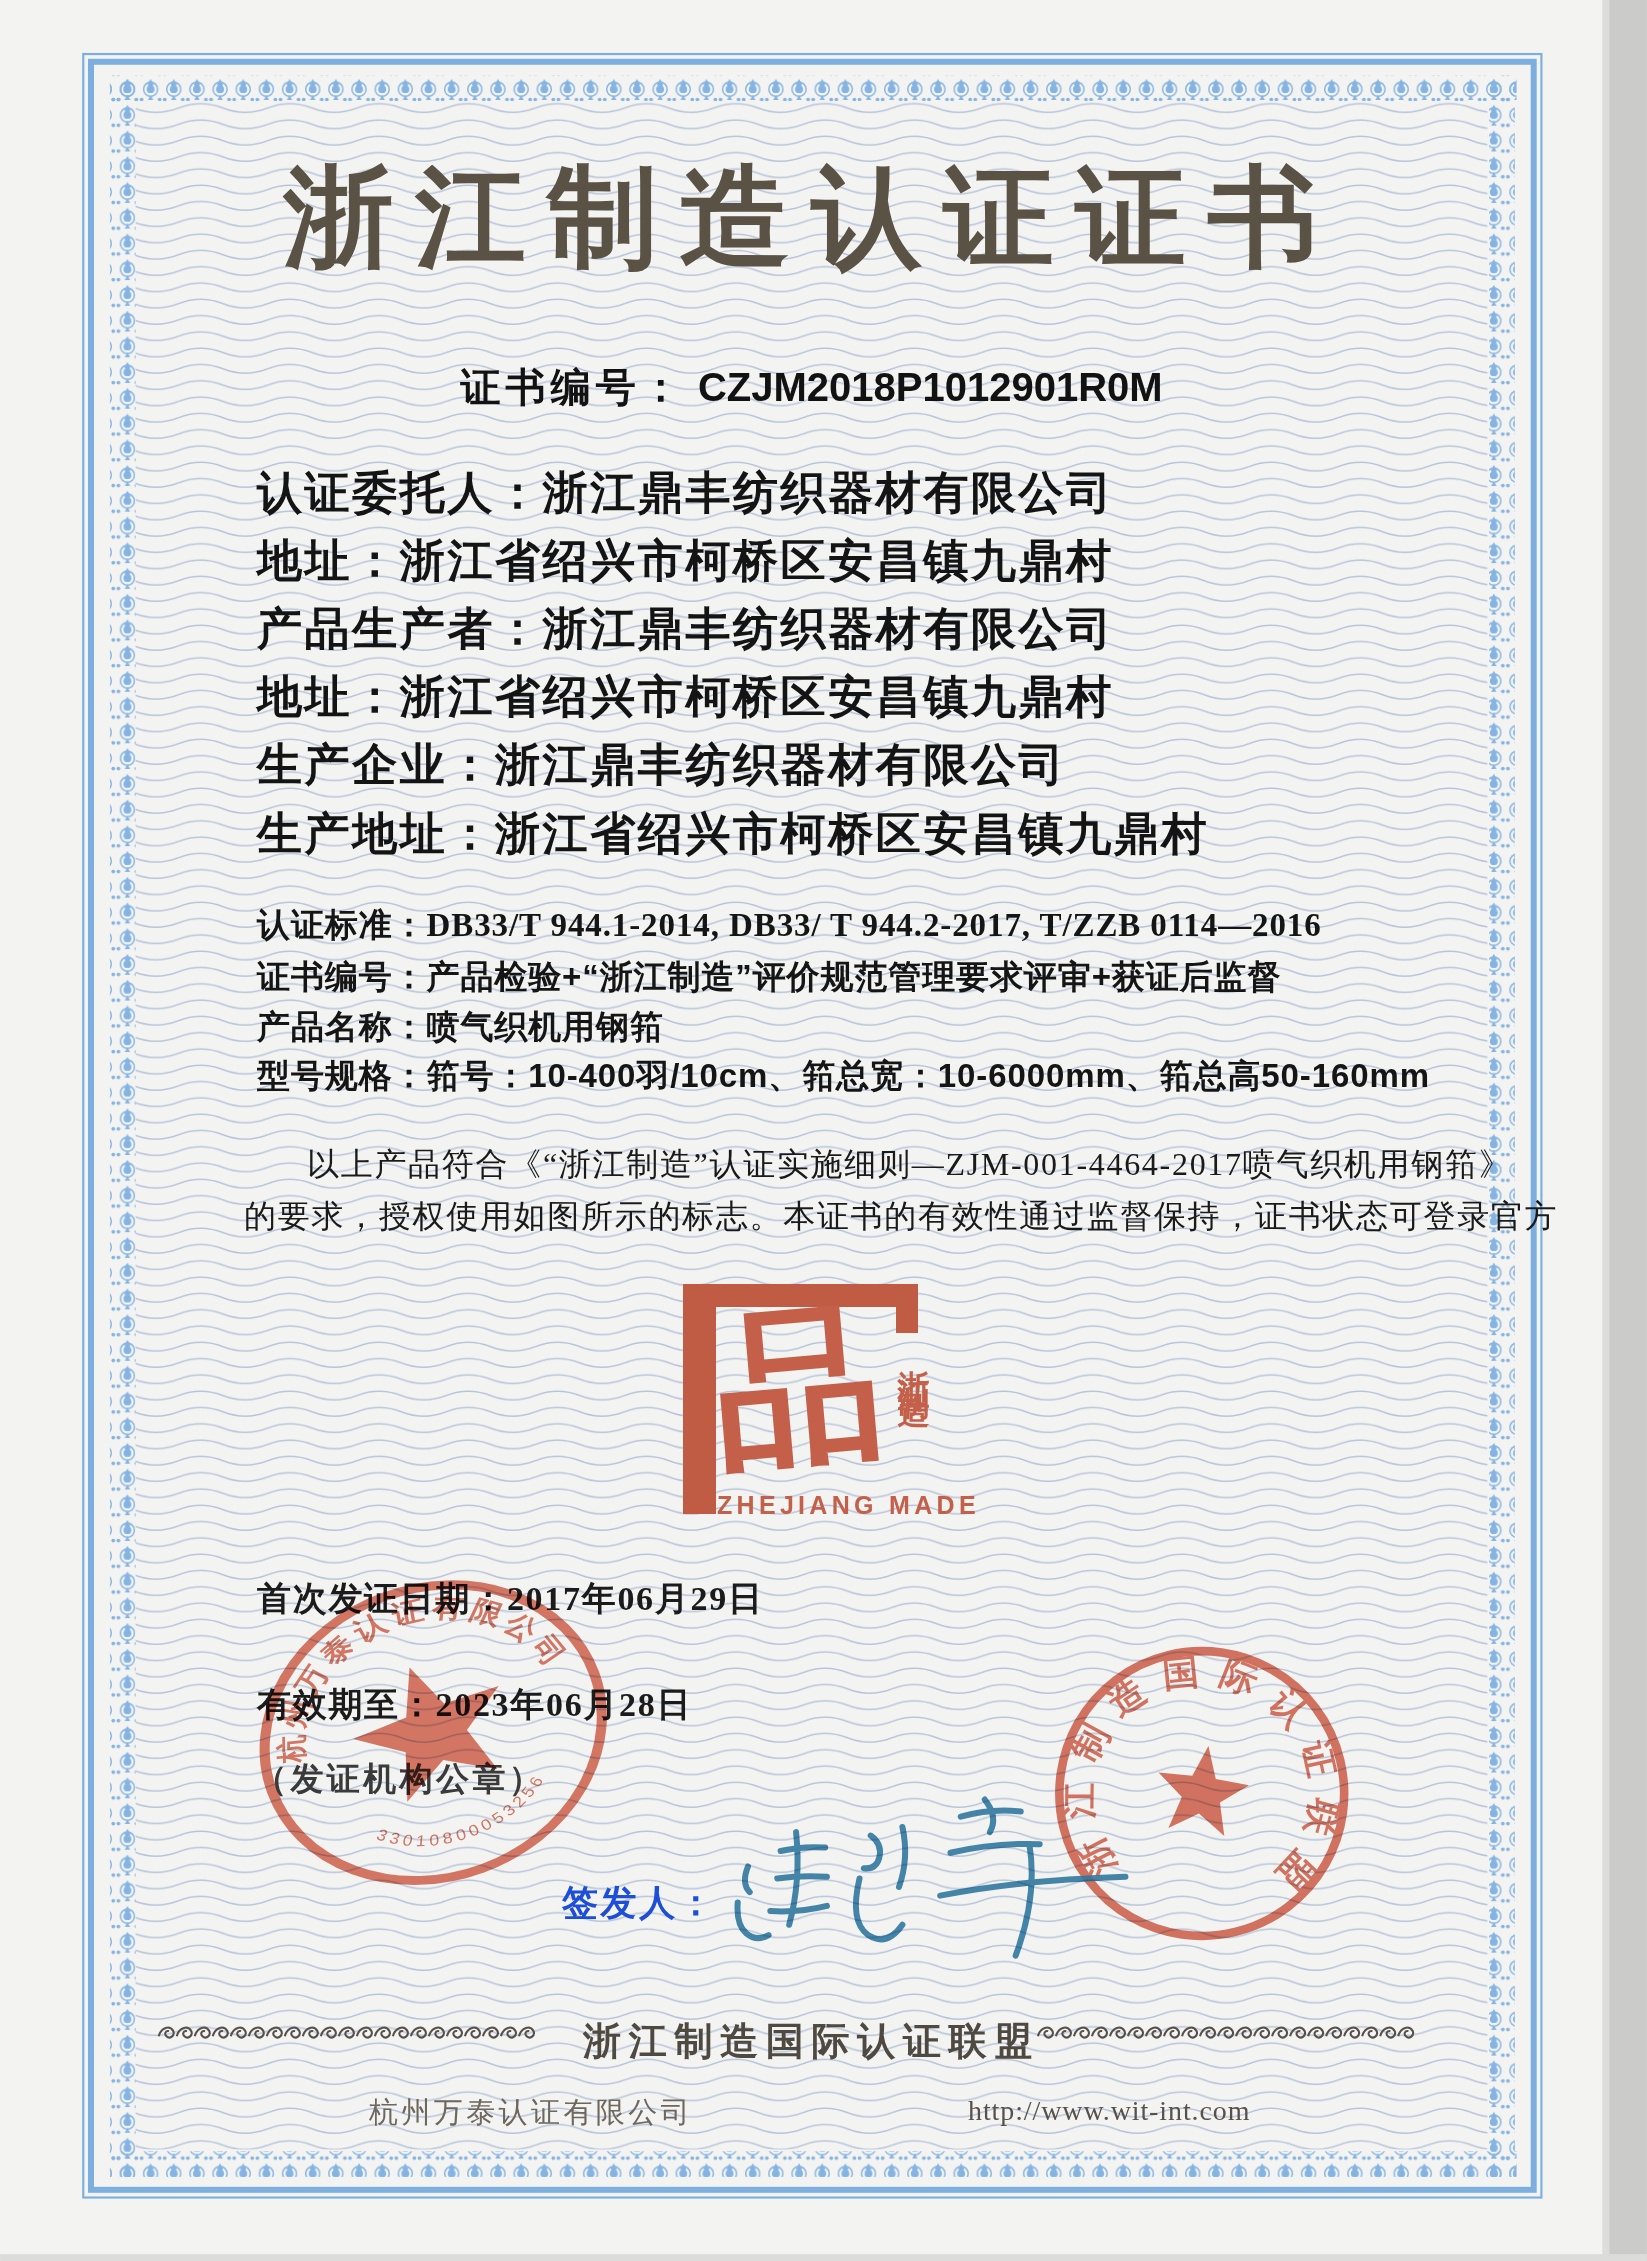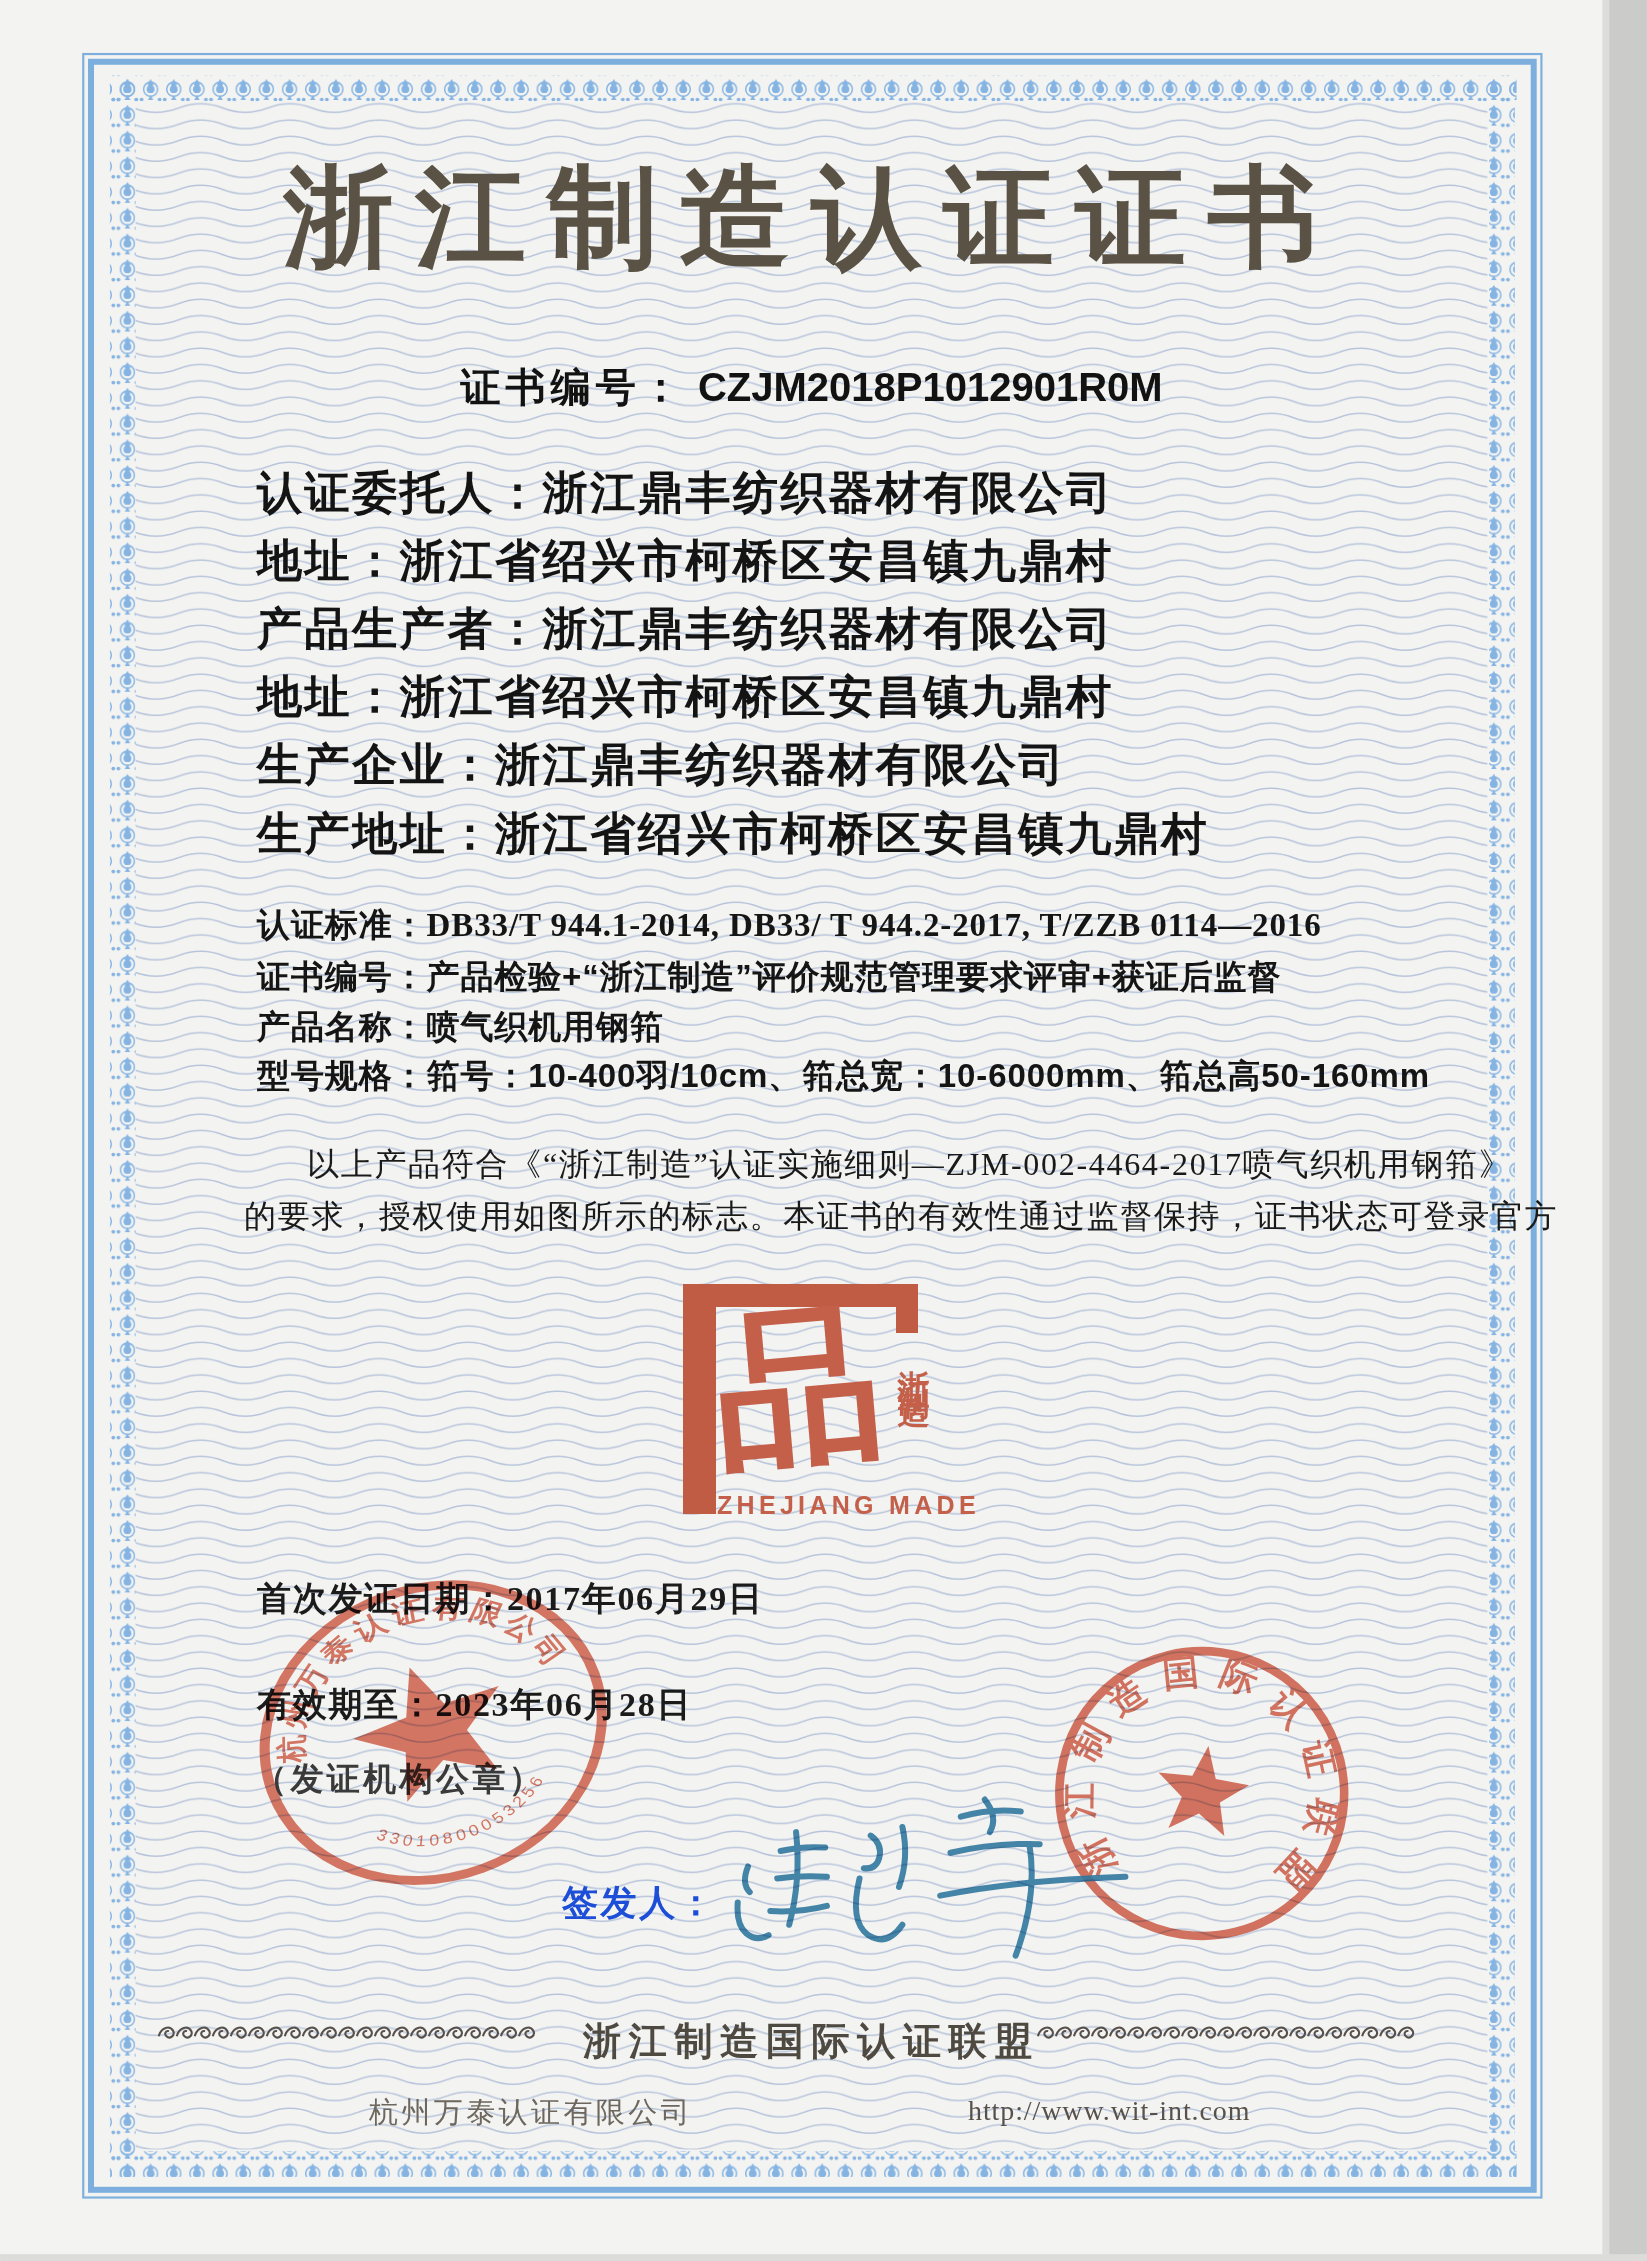--- a/index.html
+++ b/index.html
@@ -141,21 +141,21 @@
   <div class="txt field" style="top:599px"><span>产品生产者：</span><span>浙江鼎丰纺织器材有限公司</span></div>
   <div class="txt field" style="top:667px"><span>地址：</span><span>浙江省绍兴市柯桥区安昌镇九鼎村</span></div>
   <div class="txt field" style="top:735px"><span>生产企业：</span><span>浙江鼎丰纺织器材有限公司</span></div>
   <div class="txt field" style="top:804px"><span>生产地址：</span><span>浙江省绍兴市柯桥区安昌镇九鼎村</span></div>
 
   <div class="txt spec" style="top:903px"><span>认证标准：</span><span class="serifval">DB33/T 944.1-2014, DB33/ T 944.2-2017, T/ZZB 0114—2016</span></div>
   <div class="txt spec" style="top:955px"><span>证书编号：</span><span>产品检验+“浙江制造”评价规范管理要求评审+获证后监督</span></div>
   <div class="txt spec" style="top:1005px"><span>产品名称：</span><span>喷气织机用钢筘</span></div>
   <div class="txt spec" style="top:1054px"><span>型号规格：</span><span>筘号：10-400羽/10cm、筘总宽：10-6000mm、筘总高50-160mm</span></div>
 
-  <div class="txt stline indent" style="top:1139px">以上产品符合《“浙江制造”认证实施细则—ZJM-002-4464-2017喷气织机用钢筘》</div>
+  <div class="txt stline indent" style="top:1139px">以上产品符合《“浙江制造”认证实施细则—ZJM-001-4464-2017喷气织机用钢筘》</div>
   <div class="txt stline" style="top:1191px">的要求，授权使用如图所示的标志。本证书的有效性通过监督保持，证书状态可登录官方</div>
 
   <div>
     <div class="logo-bar" style="left:683px;top:1284px;width:33px;height:230px;"></div>
     <div class="logo-bar" style="left:683px;top:1284px;width:235px;height:23px;"></div>
     <div class="logo-bar" style="left:896px;top:1284px;width:22px;height:49px;"></div>
     <div class="txt logo-mark">品</div>
     <div class="txt logo-side">浙江制造</div>
     <div class="txt logo-cap">ZHEJIANG MADE</div>
   </div>

